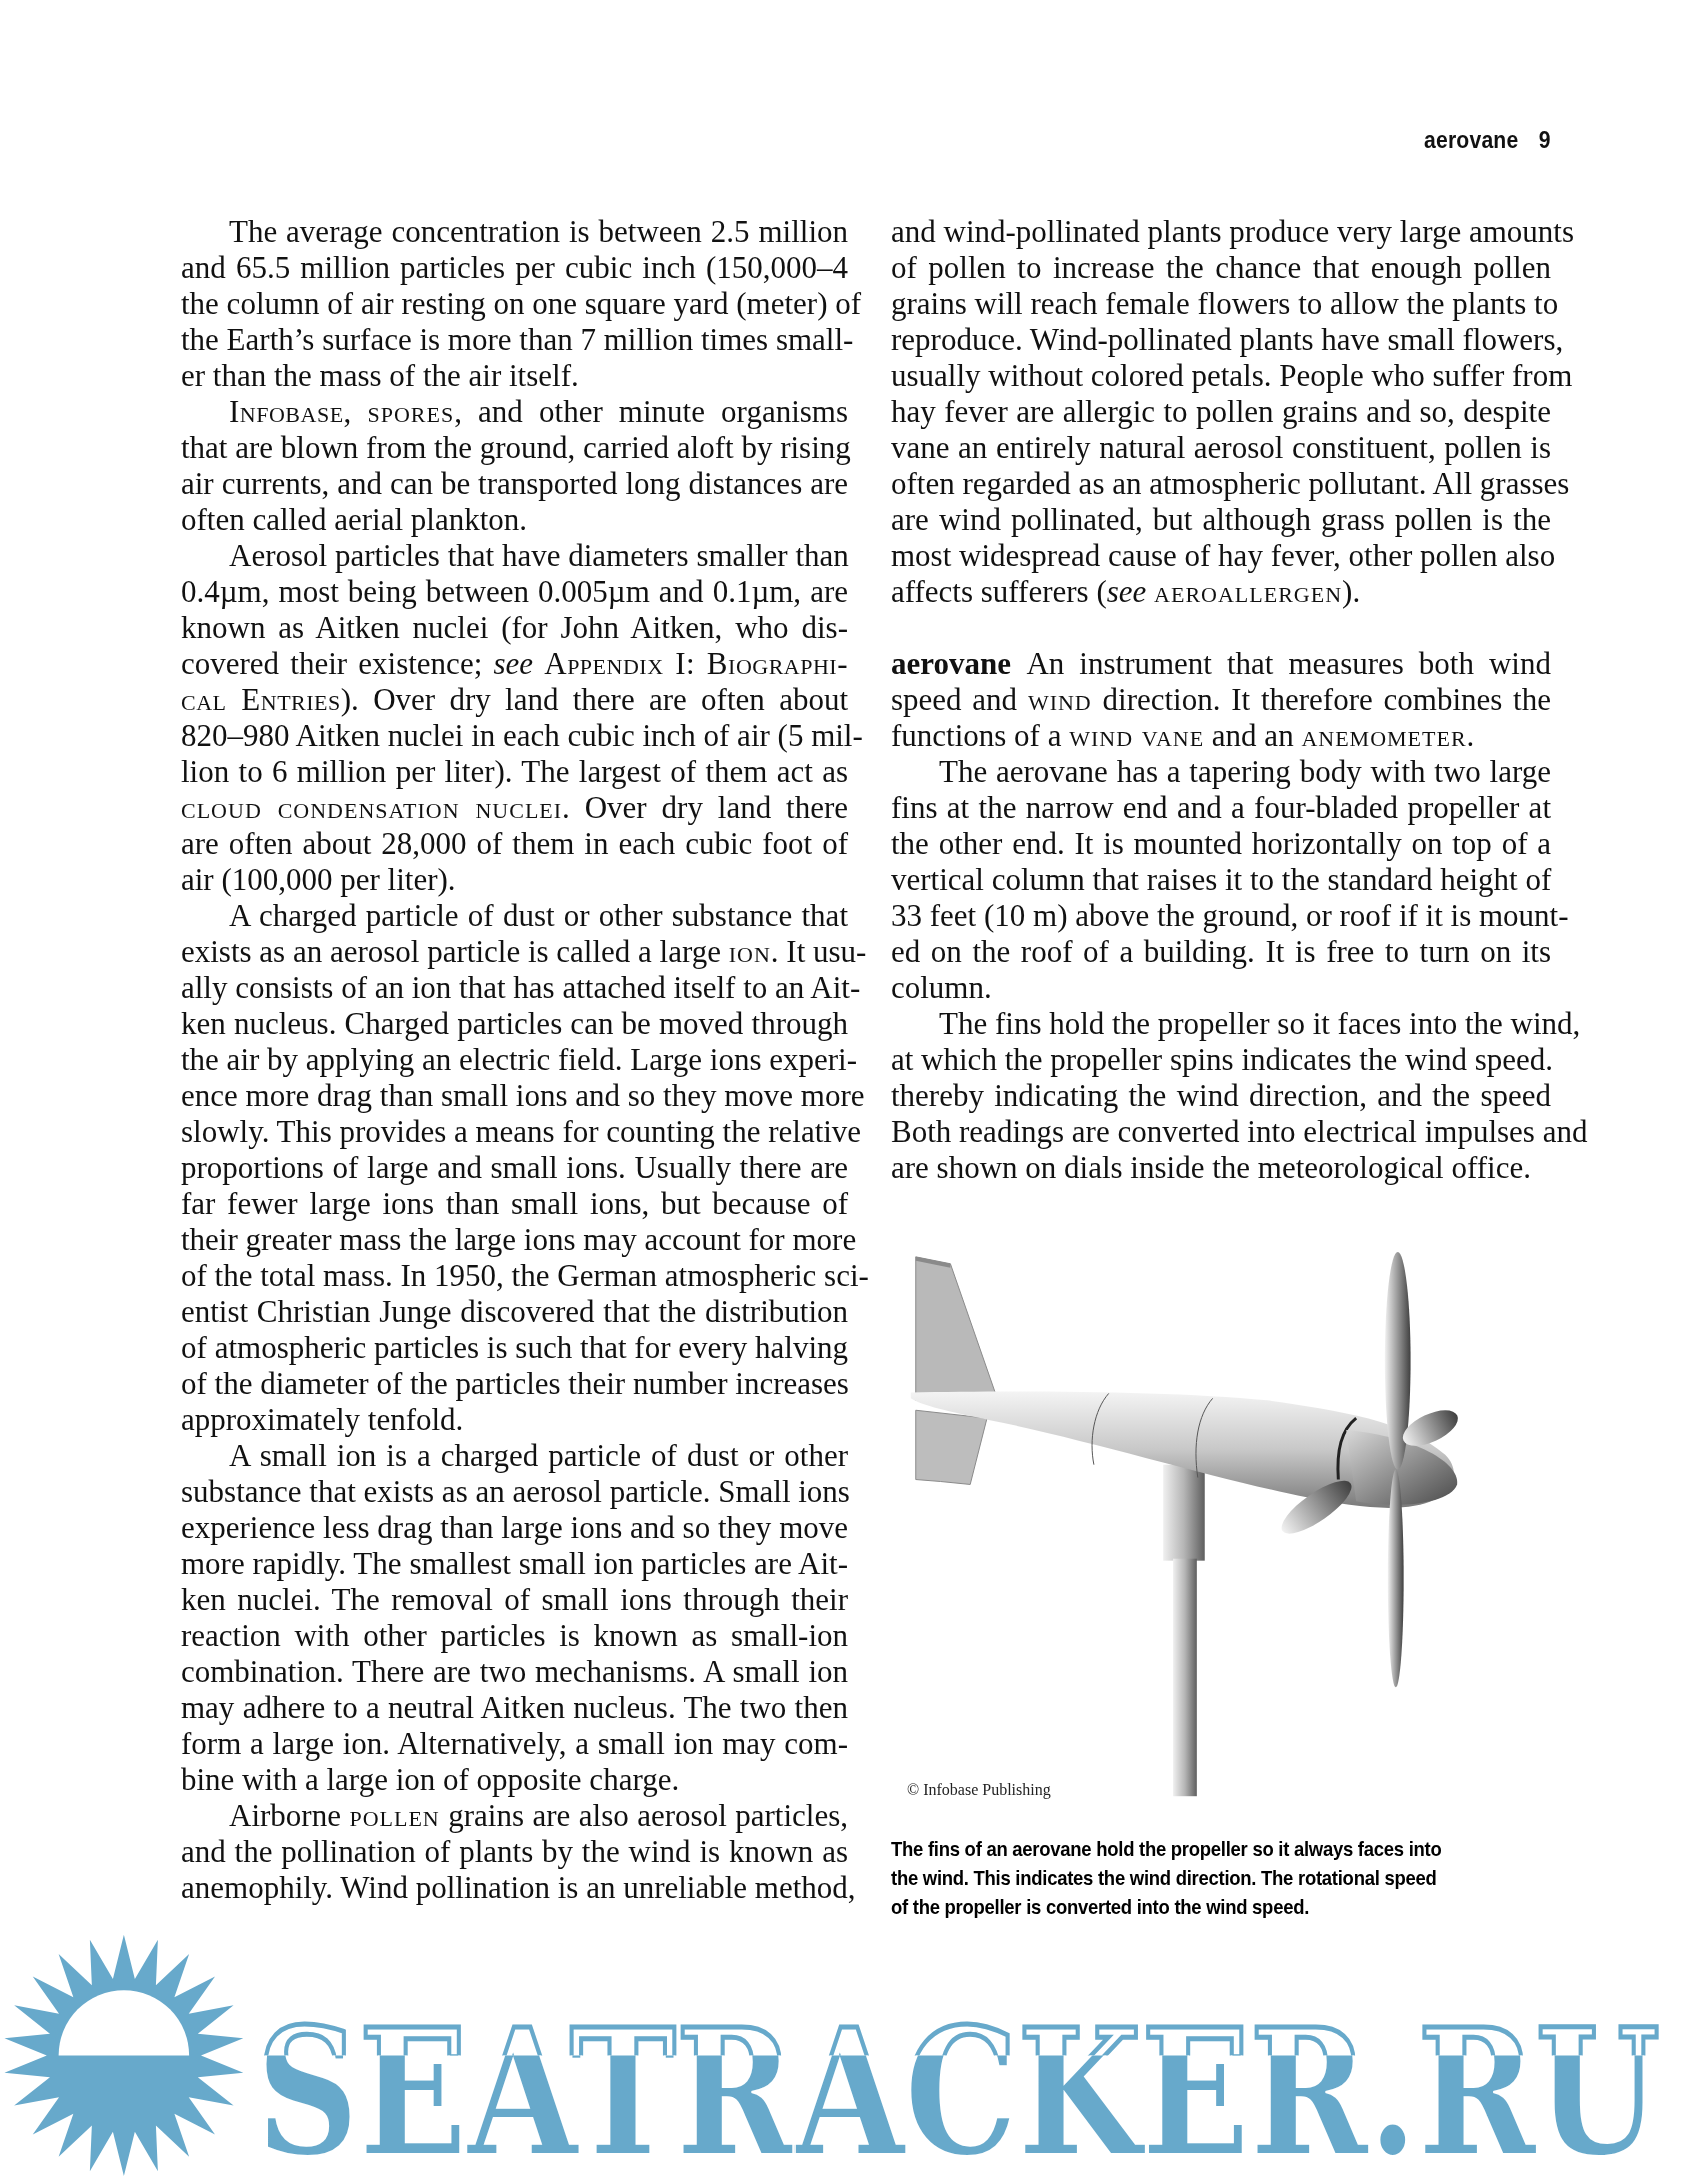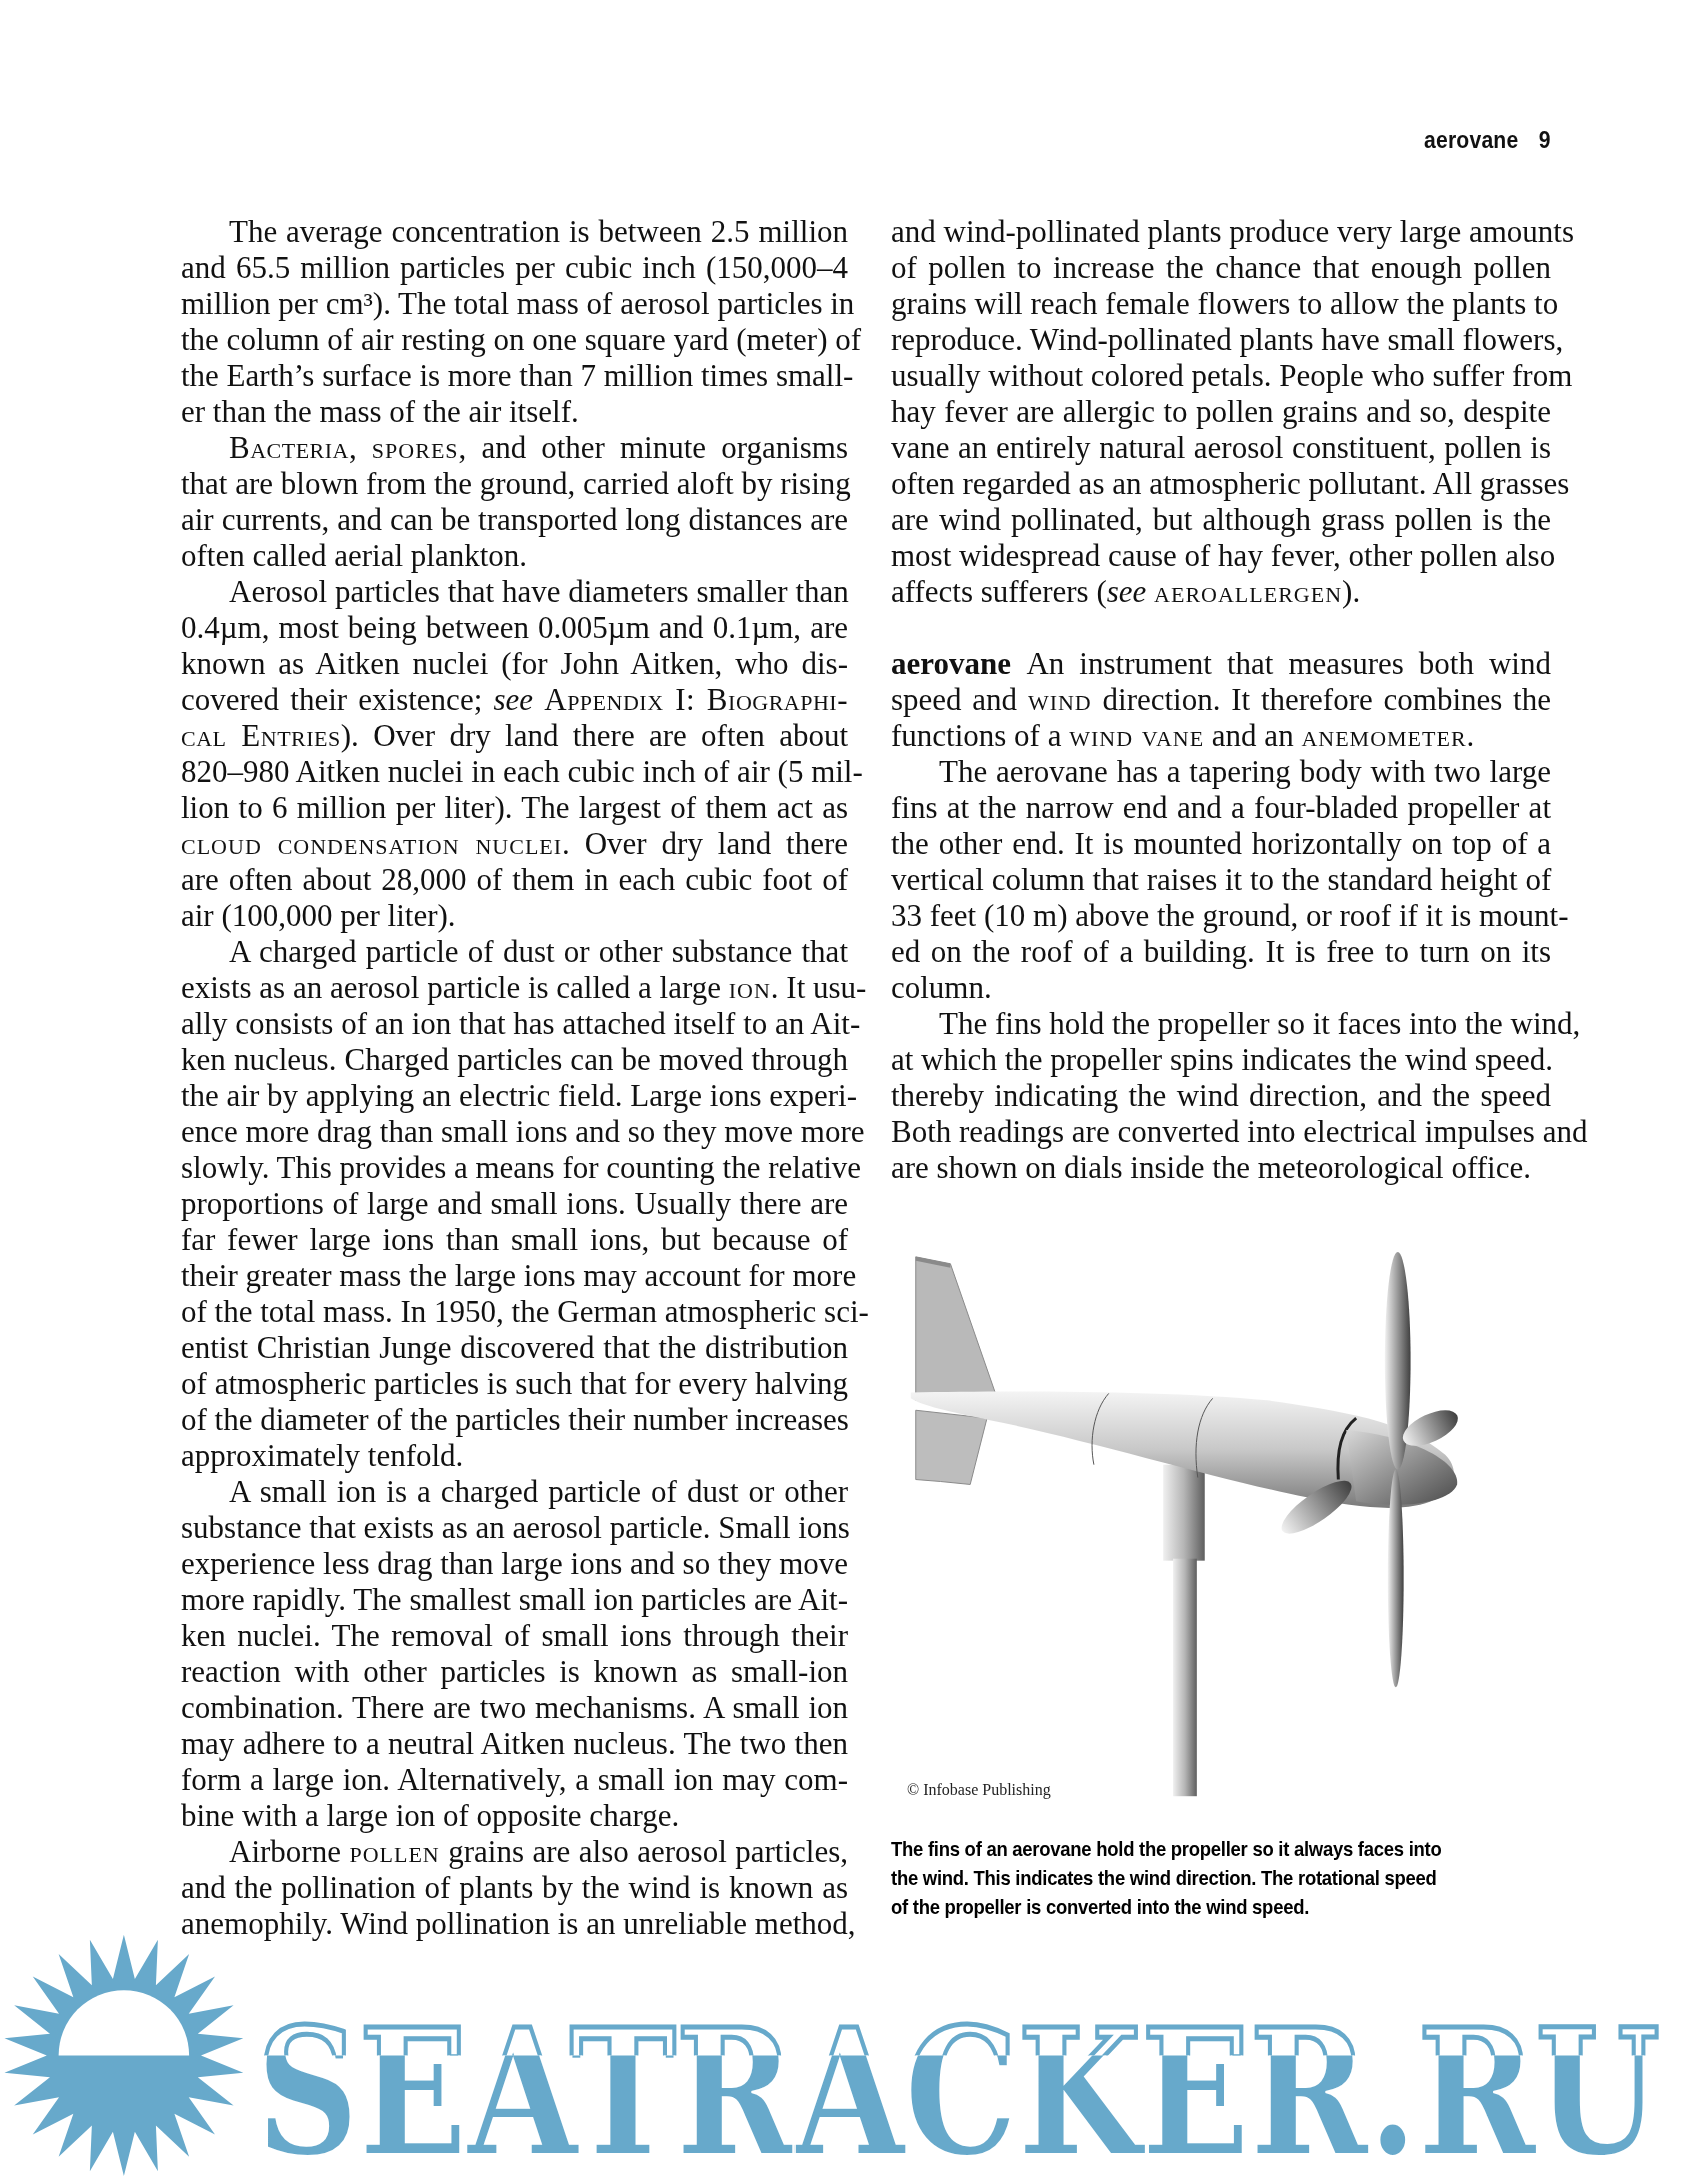--- a/index.html
+++ b/index.html
@@ -45,25 +45,24 @@
 
 <div class="page">
 
   <div class="running-head">
     <span>aerovane</span><span class="pnum">9</span>
   </div>
 
   <div class="col left" id="left-col">
       <span class="line ind">The average concentration is between 2.5 million</span>
       <span class="line">and 65.5 million particles per cubic inch (150,000–4</span>
-      <span class="line">million per cm³). The total mass of aerosol particles in</span>
       <span class="line">the column of air resting on one square yard (meter) of</span>
       <span class="line">the Earth’s surface is more than 7 million times small-</span>
       <span class="line last">er than the mass of the air itself.</span>
-      <span class="line ind"><span class="sc">Bacteria</span>, <span class="scl">spores</span>, and other minute organisms</span>
+      <span class="line ind"><span class="sc">Infobase</span>, <span class="scl">spores</span>, and other minute organisms</span>
       <span class="line">that are blown from the ground, carried aloft by rising</span>
       <span class="line">air currents, and can be transported long distances are</span>
       <span class="line last">often called aerial plankton.</span>
       <span class="line ind">Aerosol particles that have diameters smaller than</span>
       <span class="line">0.4µm, most being between 0.005µm and 0.1µm, are</span>
       <span class="line">known as Aitken nuclei (for John Aitken, who dis-</span>
       <span class="line">covered their existence; <span style="font-style: italic;">see</span> <span class="sc">Appendix I: Biographi-</span></span>
       <span class="line"><span class="sc">cal Entries</span>). Over dry land there are often about</span>
       <span class="line">820–980 Aitken nuclei in each cubic inch of air (5 mil-</span>
       <span class="line">lion to 6 million per liter). The largest of them act as</span>

